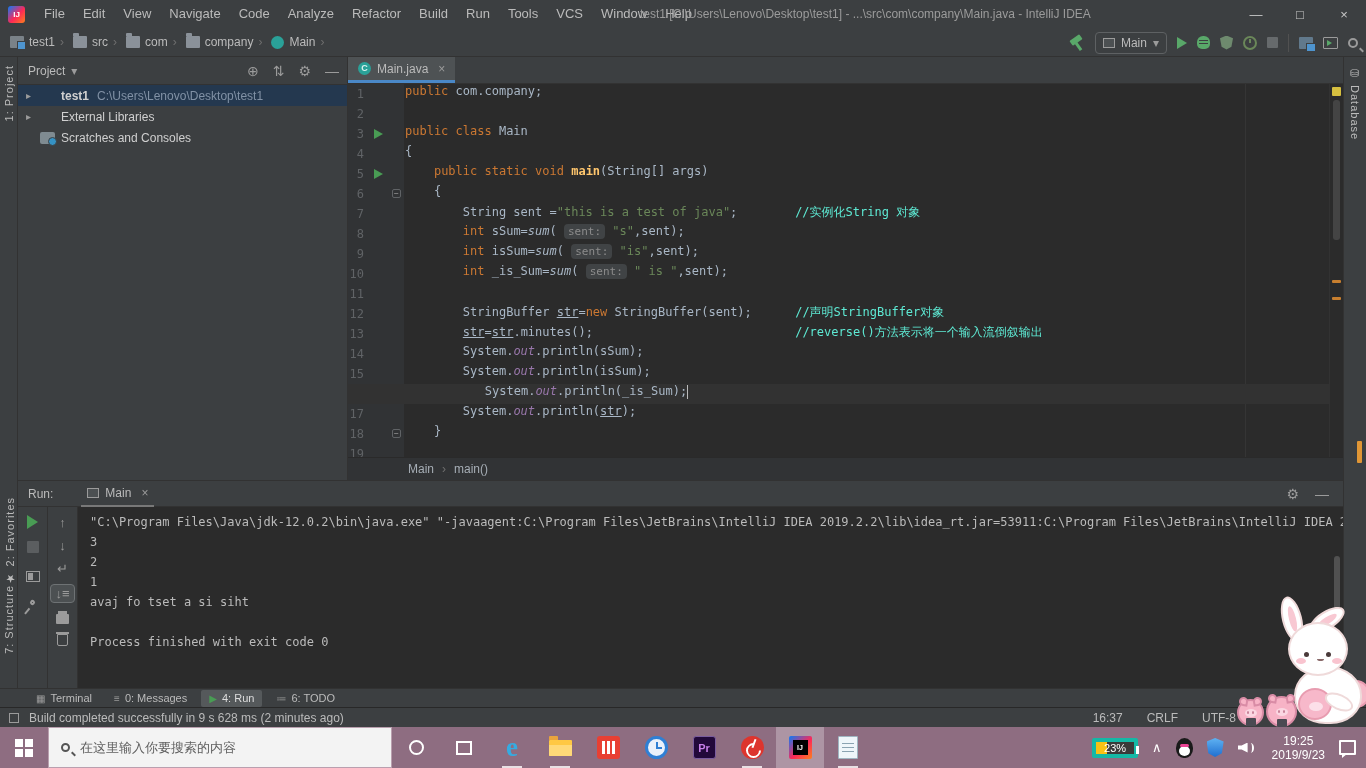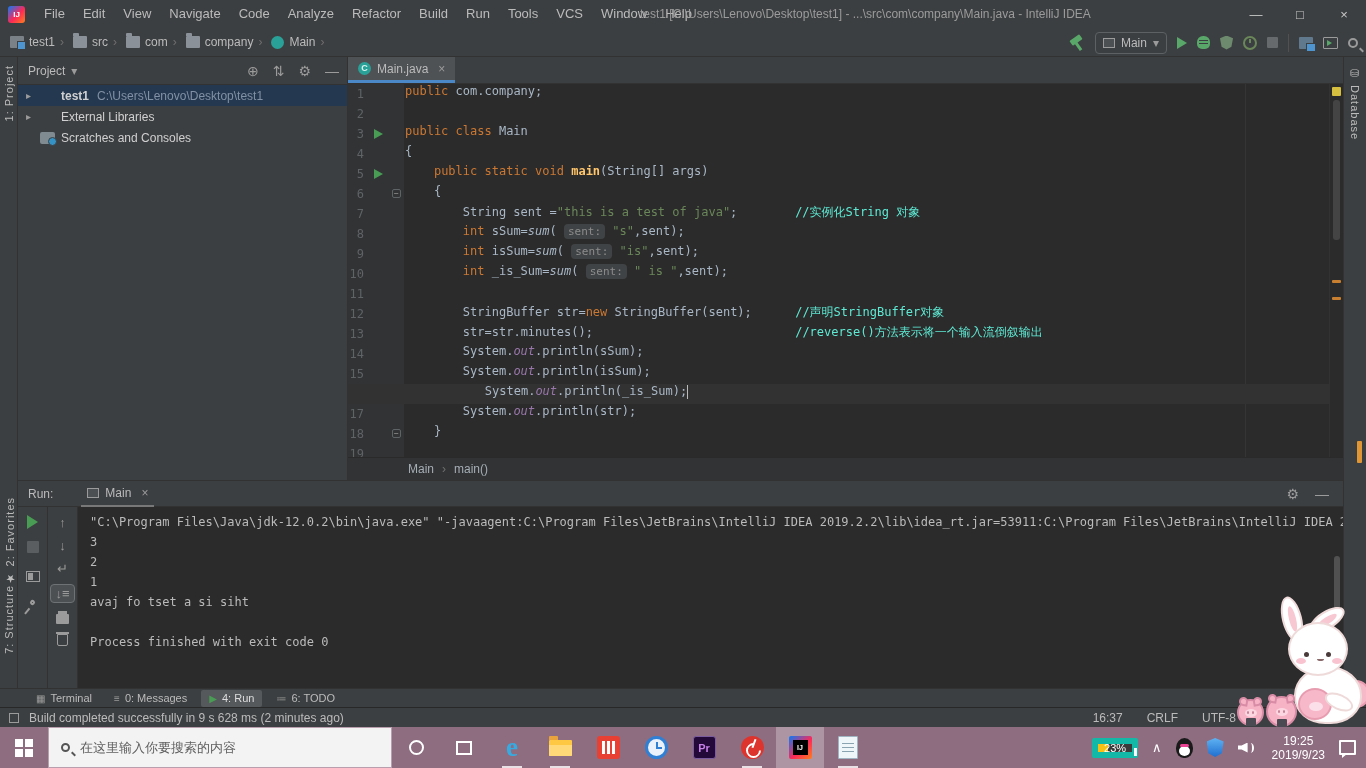--- a/index.html
+++ b/index.html
@@ -81,21 +81,21 @@
   .gfold{position:absolute;left:44px;top:5px;width:9px;height:9px;border:1px solid #606366;border-radius:2px;color:#9b9b9b;font-size:8px;line-height:7px;text-align:center;}
   .code{position:absolute;left:57px;top:0;right:14px;height:100%;}
   .cline{height:20px;line-height:20px;white-space:pre;font:12px "DejaVu Sans Mono",monospace;color:#a9b7c6;position:relative;}
   .cline.cur{background:#323232;margin-left:-57px;padding-left:79px;}
   .s-kw{color:#cc7832;}
   .s-str{color:#6a8759;}
   .s-cmt{color:#5eead4;}
   .s-decl{color:#ffc66d;font-weight:bold;}
   .s-it{font-style:italic;}
   .s-out{color:#9876aa;font-style:italic;}
-  .s-und{}
+  .s-und{text-decoration:underline;}
   .s-hint{background:#404345;color:#8c8c8c;border-radius:4px;padding:1px 4px;font-size:11px;}
   .caret{display:inline-block;width:1px;height:14px;background:#bbbbbb;vertical-align:middle;margin-left:0px;}
   .marginline{position:absolute;left:897px;top:0;width:1px;height:100%;background:#353535;}
   .estripe{position:absolute;right:0;top:0;width:14px;height:100%;background:#2b2b2b;border-left:1px solid #323232;}
   .ebc{position:absolute;left:0;top:400px;width:995px;height:23px;background:#313335;border-top:1px solid #2a2a2a;display:flex;align-items:center;color:#a5adb5;font-size:12px;padding-left:60px;gap:8px;}
 
   
   .runpanel{left:18px;top:480px;width:1325px;height:208px;background:#2b2b2b;border-top:1px solid #323232;}
   .rp-head{height:26px;background:#3c3f41;border-bottom:1px solid #323232;display:flex;align-items:center;color:#bbbbbb;font-size:12px;}
   .rp-tab{display:flex;align-items:center;gap:6px;margin-left:28px;height:26px;border-bottom:2px solid #787878;padding:0 6px;}
@@ -179,21 +179,21 @@
   .clockapp::after{content:"";position:absolute;left:8px;top:8px;width:6px;height:2px;background:#2f7fd4;}
   .prapp{width:23px;height:23px;background:#22093a;border:1px solid #7a5c9e;border-radius:3px;color:#c77fe8;font-size:11px;font-weight:bold;display:flex;align-items:center;justify-content:center;}
   .netease{width:23px;height:23px;background:#dd352e;border-radius:50%;position:relative;}
   .netease::before{content:"";position:absolute;left:5px;top:7px;width:11px;height:11px;border:2.5px solid #fff;border-radius:50%;border-top-color:transparent;transform:rotate(45deg);}
   .netease::after{content:"";position:absolute;left:12px;top:3px;width:2px;height:9px;background:#fff;transform:rotate(20deg);}
   .ideaicon{width:23px;height:23px;background:linear-gradient(135deg,#087cfa,#fe2857 55%,#fc801d);border-radius:2px;display:flex;align-items:center;justify-content:center;}
   .ideaicon i{width:15px;height:15px;background:#000;display:flex;align-items:center;justify-content:center;color:#fff;font-size:7px;font-weight:bold;font-style:normal;}
   .notepad{width:20px;height:23px;background:#eef6fa;border:1px solid #9fb6c2;border-radius:1px;position:relative;}
   .notepad::before{content:"";position:absolute;left:3px;top:6px;width:12px;height:1px;background:#8aa4b2;box-shadow:0 4px 0 #8aa4b2,0 8px 0 #8aa4b2;}
   .tray{position:absolute;right:0;top:0;height:41px;display:flex;align-items:center;gap:14px;padding-right:10px;}
-  .battery{width:46px;height:20px;border:6px solid #14b8a6;border-radius:2px;position:relative;display:flex;align-items:center;justify-content:center;color:#fff;font-size:11px;background:#3a3a3a;}
+  .battery{width:46px;height:20px;border:4px solid #14b8a6;border-radius:2px;position:relative;display:flex;align-items:center;justify-content:center;color:#fff;font-size:11px;background:#3a3a3a;}
   .battery::after{content:"";position:absolute;right:-5px;top:4px;width:3px;height:8px;background:#fff;}
   .battery .fill{position:absolute;left:0;top:0;bottom:0;width:30%;background:#f8c114;}
   .battery b{position:relative;font-weight:normal;}
   .chev{color:#fff;font-size:13px;}
   .penguin{width:17px;height:20px;background:#1a1a1a;border-radius:50% 50% 45% 45%;position:relative;}
   .penguin::before{content:"";position:absolute;left:3px;top:8px;width:11px;height:10px;background:#fff;border-radius:50%;}
   .penguin::after{content:"";position:absolute;left:4px;top:6px;width:9px;height:3px;background:#e84393;border-radius:2px;}
   .shield{width:17px;height:19px;background:linear-gradient(180deg,#5fb2f2,#1f6fd0);clip-path:polygon(50% 0,100% 18%,90% 80%,50% 100%,10% 80%,0 18%);position:relative;}
   .speaker{position:relative;width:20px;height:16px;}
   .speaker::before{content:"";position:absolute;left:0;top:3px;width:10px;height:10px;background:#fff;clip-path:polygon(0 30%,40% 30%,100% 0,100% 100%,40% 70%,0 70%);}

